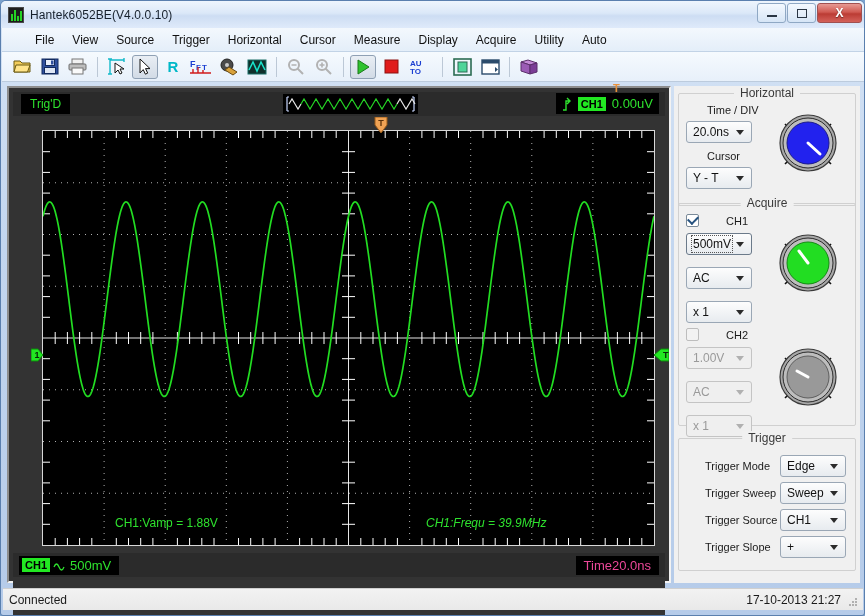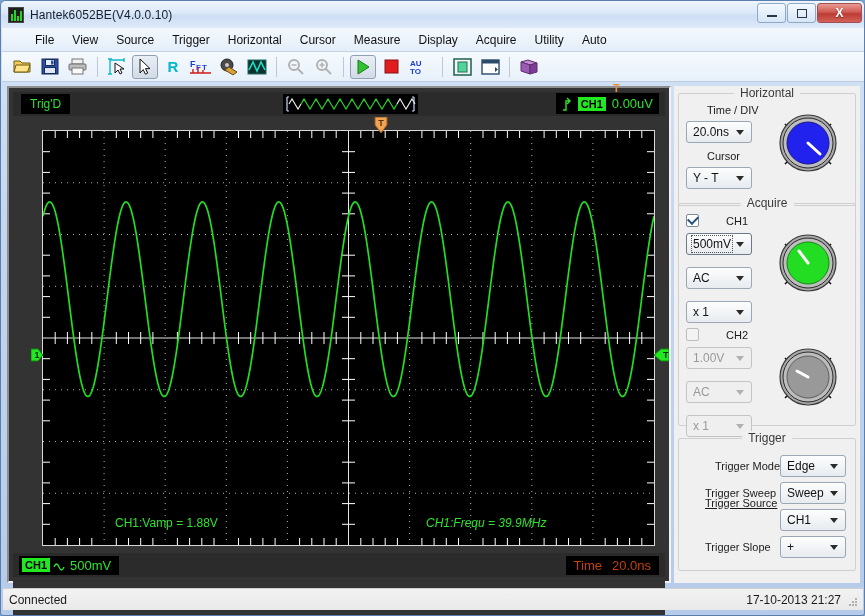--- a/index.html
+++ b/index.html
@@ -145,22 +145,22 @@
   .botbar {
     position:absolute; left:4px; bottom:4px; width:652px; height:24px;
     background:#2b2b2b; display:flex; align-items:center;
   }
   .bot-ch {
     margin-left:6px; background:#000; display:flex;align-items:center;
     gap:3px; padding:2px 8px 2px 3px;
   }
   .bot-ch .v { color:#2ee22e; font-size:13px; }
   .bot-time {
-    position:absolute; right:6px; background:#000; color:#c2410c;
-    font-size:13px; padding:2px 8px; display:flex; gap:10px;
+    position:absolute; right:6px; background:#000; color:#ec4899;
+    font-size:13px; padding:2px 8px; display:flex; 
   }
 
   
   .rightpanel {
     position:absolute; left:673px; top:85px; width:186px; height:497px;
     background:#f0f0f0;
   }
   .group { position:absolute; left:4px; width:178px; }
   .group .gborder {
     position:absolute; left:0; right:0; top:7px; bottom:0;
@@ -759,33 +759,33 @@
           <circle cx="35" cy="35" r="21" fill="#999999" stroke="#5e5e5e" stroke-width="1"></circle>
           <path d="M35 35 L24 29" stroke="#ffffff" stroke-width="3" stroke-linecap="round"></path>
         </svg>
       </div>
     </div>
 
     <div class="group" style="top:345px; height:140px;">
       <div class="gborder"></div>
       <div class="gtitle">Trigger</div>
 
-      <div class="lbl-txt" style="position:absolute;left:16px;top:29px;">Trigger Mode</div>
+      <div class="lbl-txt" style="position:absolute;left:6px;top:29px;">Trigger Mode</div>
       <div class="combo" style="position:absolute;left:102px;top:24px;width:66px;">
         <span class="txt">Edge</span>
         <span class="arrow"></span>
       </div>
 
       <div class="lbl-txt" style="position:absolute;left:6px;top:56px;">Trigger Sweep</div>
       <div class="combo" style="position:absolute;left:102px;top:51px;width:66px;">
         <span class="txt">Sweep</span>
         <span class="arrow"></span>
       </div>
 
-      <div class="lbl-txt" style="position:absolute;left:6px;top:66px;text-decoration:underline;">Trigger Source</div>
+      <div class="lbl-txt" style="position:absolute;left:6px;top:83px;">Trigger Source</div>
       <div class="combo" style="position:absolute;left:102px;top:78px;width:66px;">
         <span class="txt">CH1</span>
         <span class="arrow"></span>
       </div>
 
       <div class="lbl-txt" style="position:absolute;left:6px;top:110px;">Trigger Slope</div>
       <div class="combo" style="position:absolute;left:102px;top:105px;width:66px;">
         <span class="txt">+</span>
         <span class="arrow"></span>
       </div>

